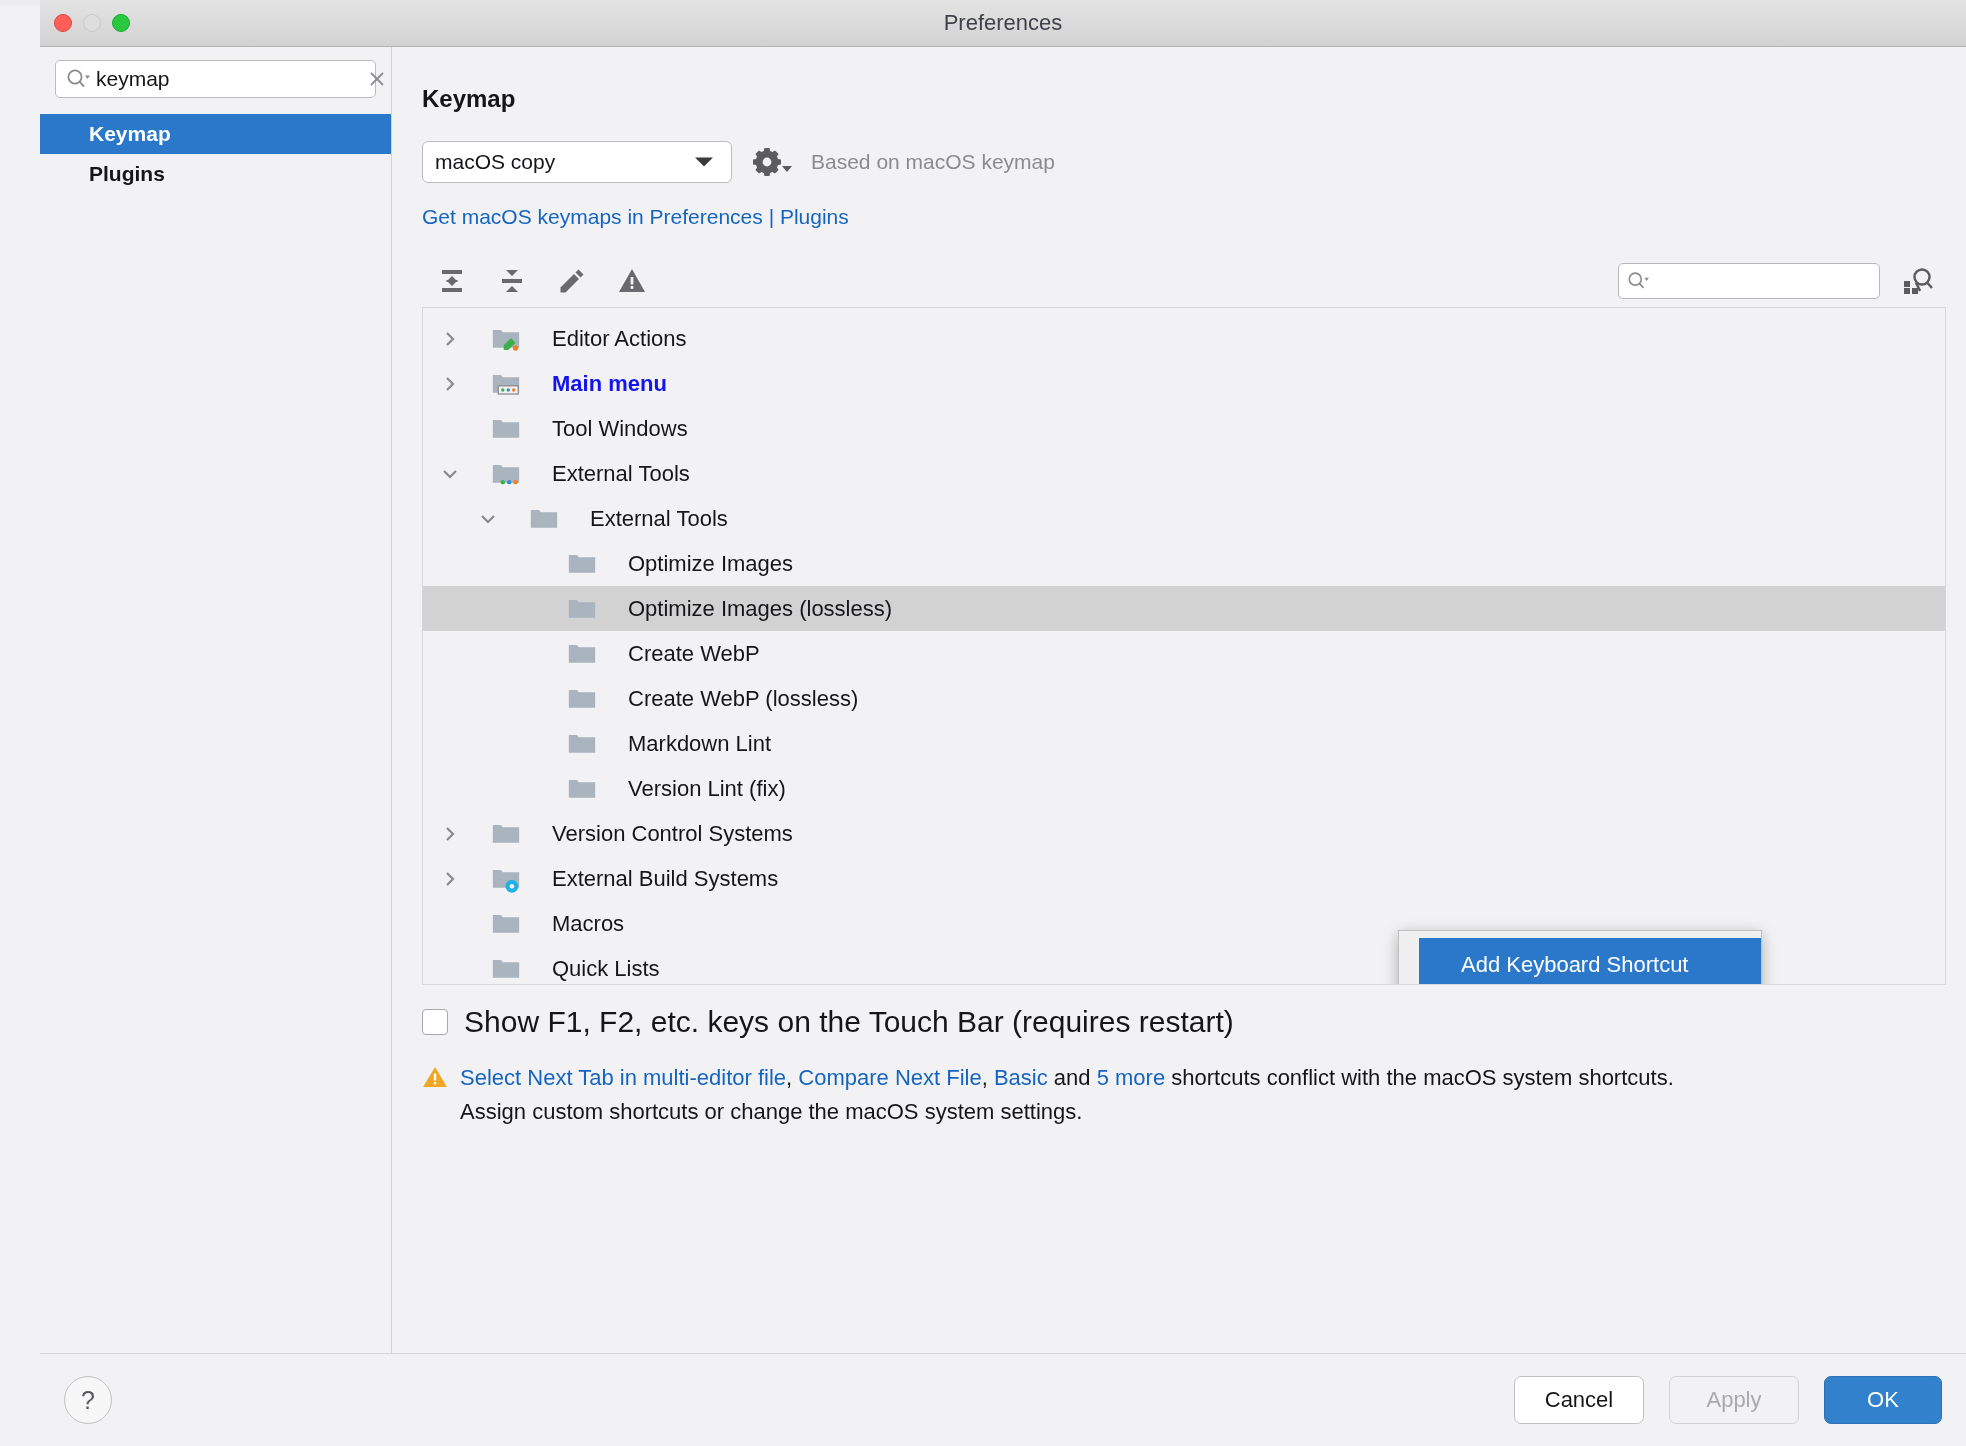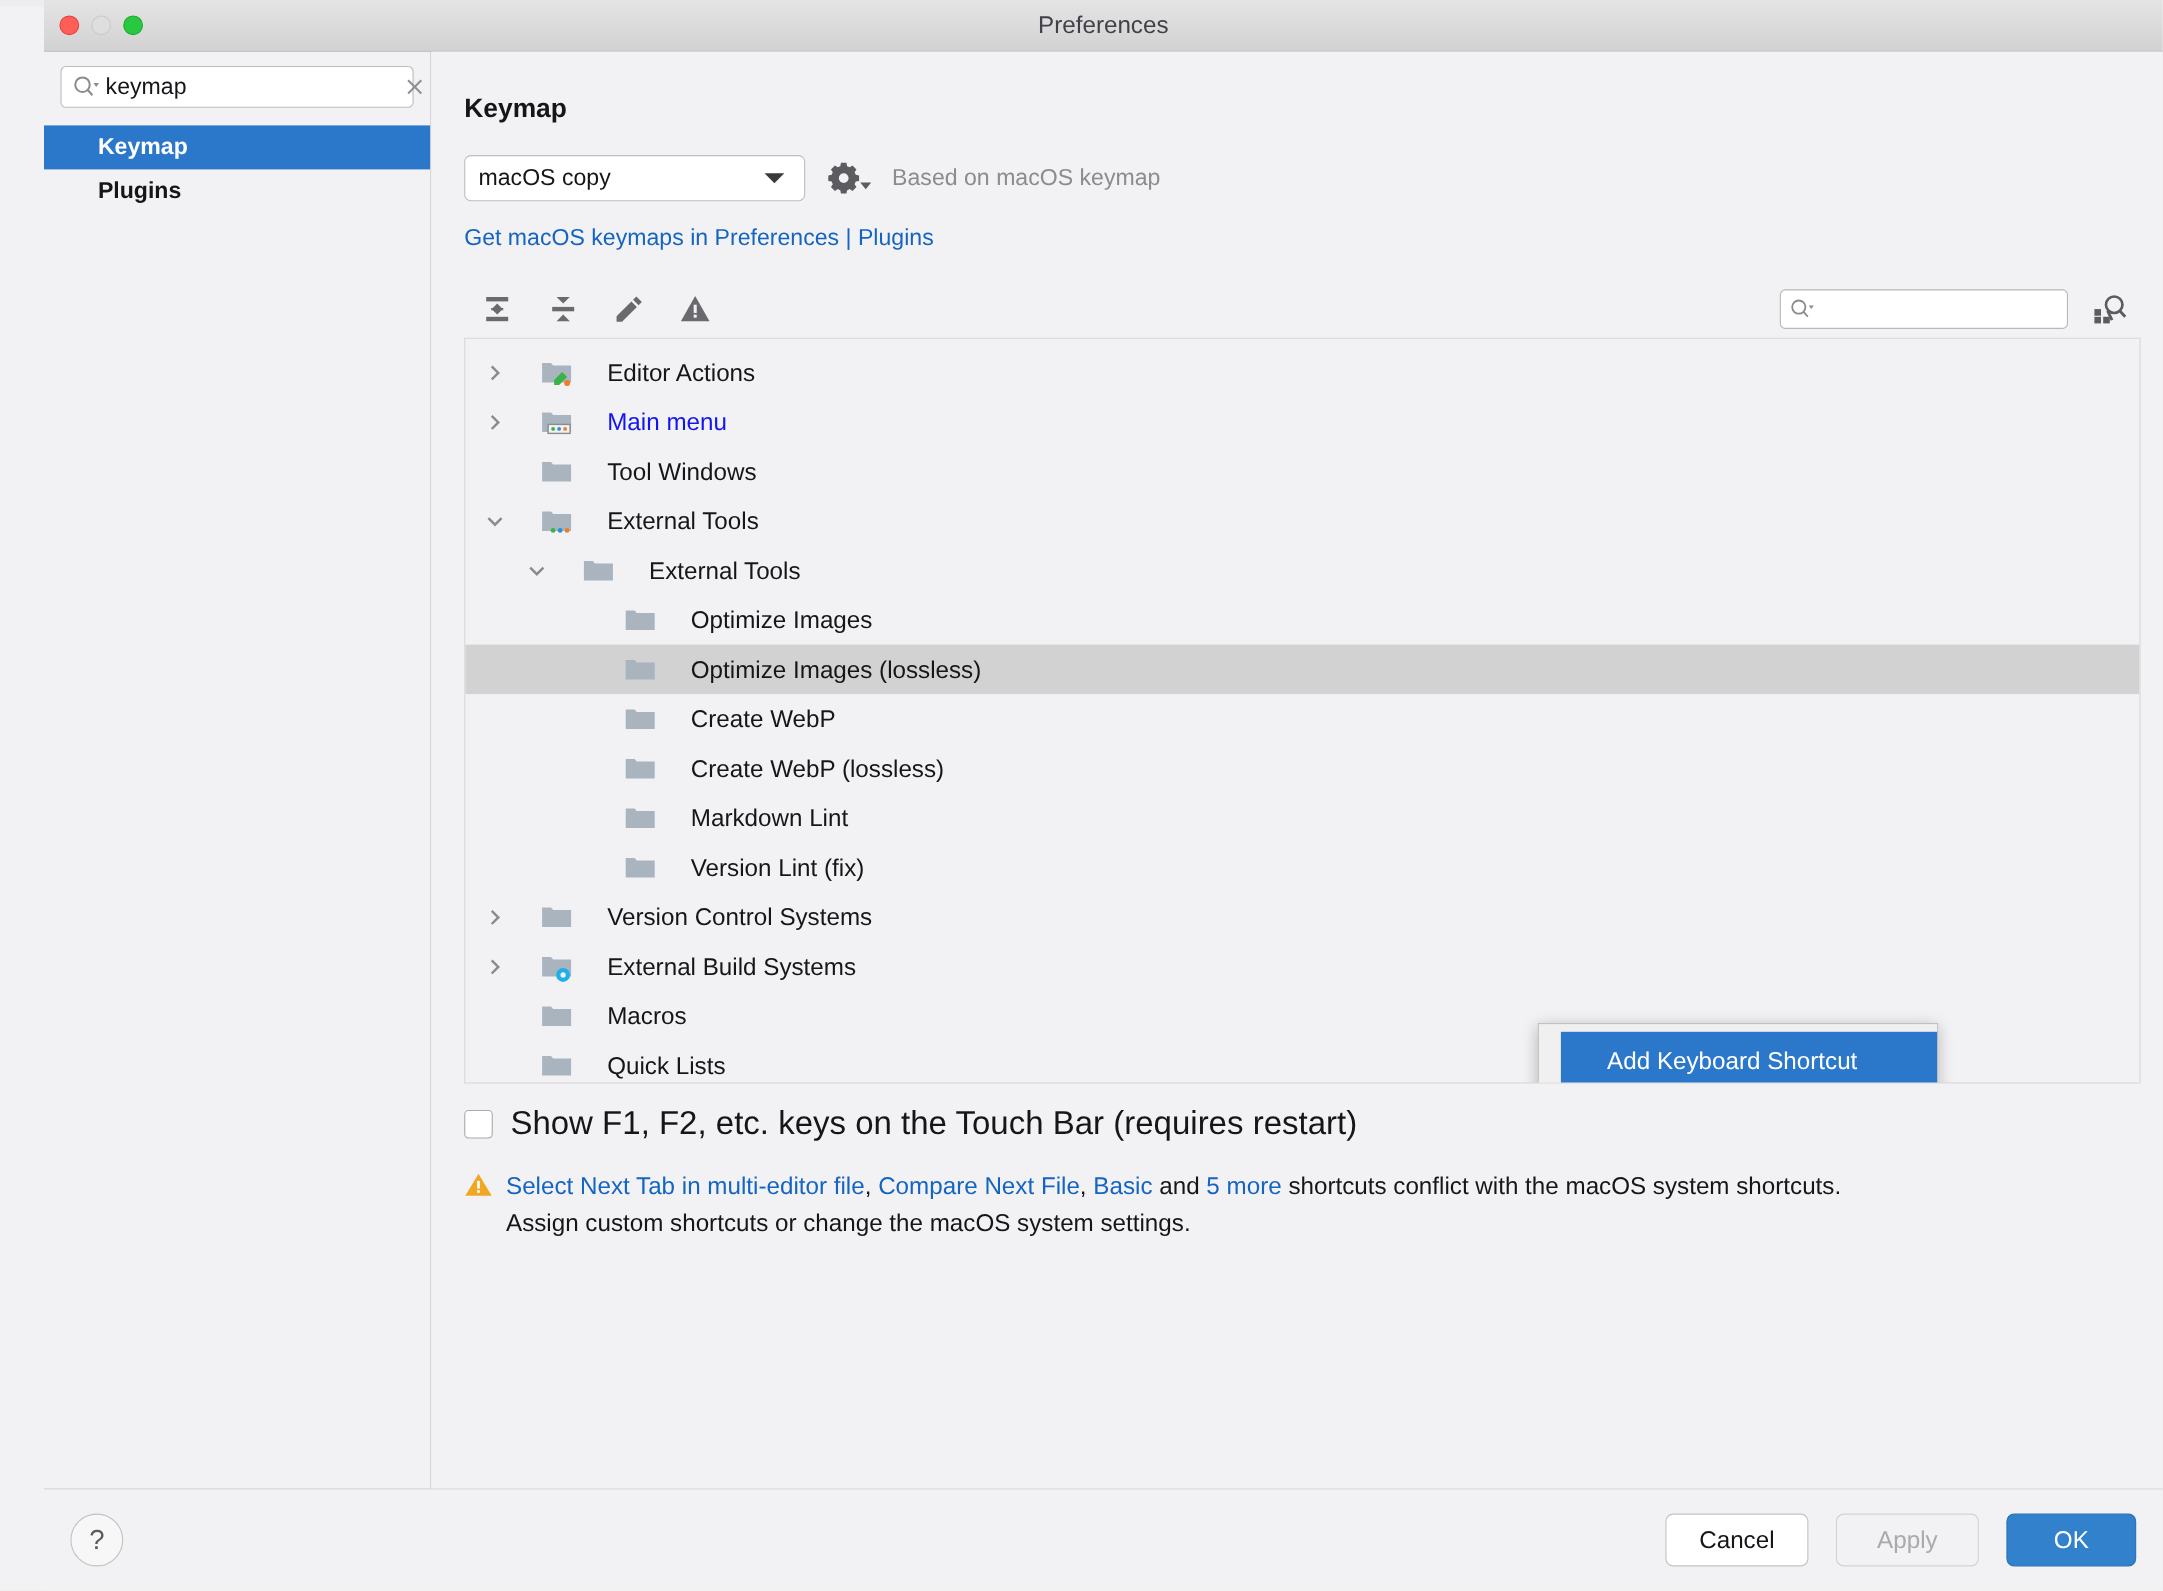--- a/index.html
+++ b/index.html
@@ -366,21 +366,21 @@
               </span>
               <span class="node-icon">
                 <svg width="30" height="30" viewBox="0 0 33 30">
                   <path d="M2 5 h9 l2 2.6 h18 v17 h-29 z" fill="#a9b4bf"></path>
                   <path d="M22 14 l5 5 -8 8 -5 0 0-5 z" fill="#3ab24a"></path>
                   <circle cx="27" cy="25" r="3" fill="#f07d28"></circle>
                 </svg>
               </span>
               <span class="node-label">Editor Actions</span>
             </div>
-            <div class="tree-row blue" style="padding-left: 8px;">
+            <div class="tree-row blue" style="padding-left: 8px; font-weight: bold;">
               <span class="twisty">
                 <svg width="20" height="20" viewBox="0 0 20 20">
                   <polyline points="7,4 13,10 7,16" fill="none" stroke="#8a8a8f" stroke-width="2.2"></polyline>
                 </svg>
               </span>
               <span class="node-icon">
                 <svg width="30" height="30" viewBox="0 0 33 30">
                   <path d="M2 5 h9 l2 2.6 h18 v17 h-29 z" fill="#a9b4bf"></path>
                   <rect x="8" y="17" width="22" height="9" fill="#f2f2f4" stroke="#8a8a8f" stroke-width="1.4"></rect>
                   <circle cx="13" cy="21.5" r="1.9" fill="#3ab24a"></circle>

